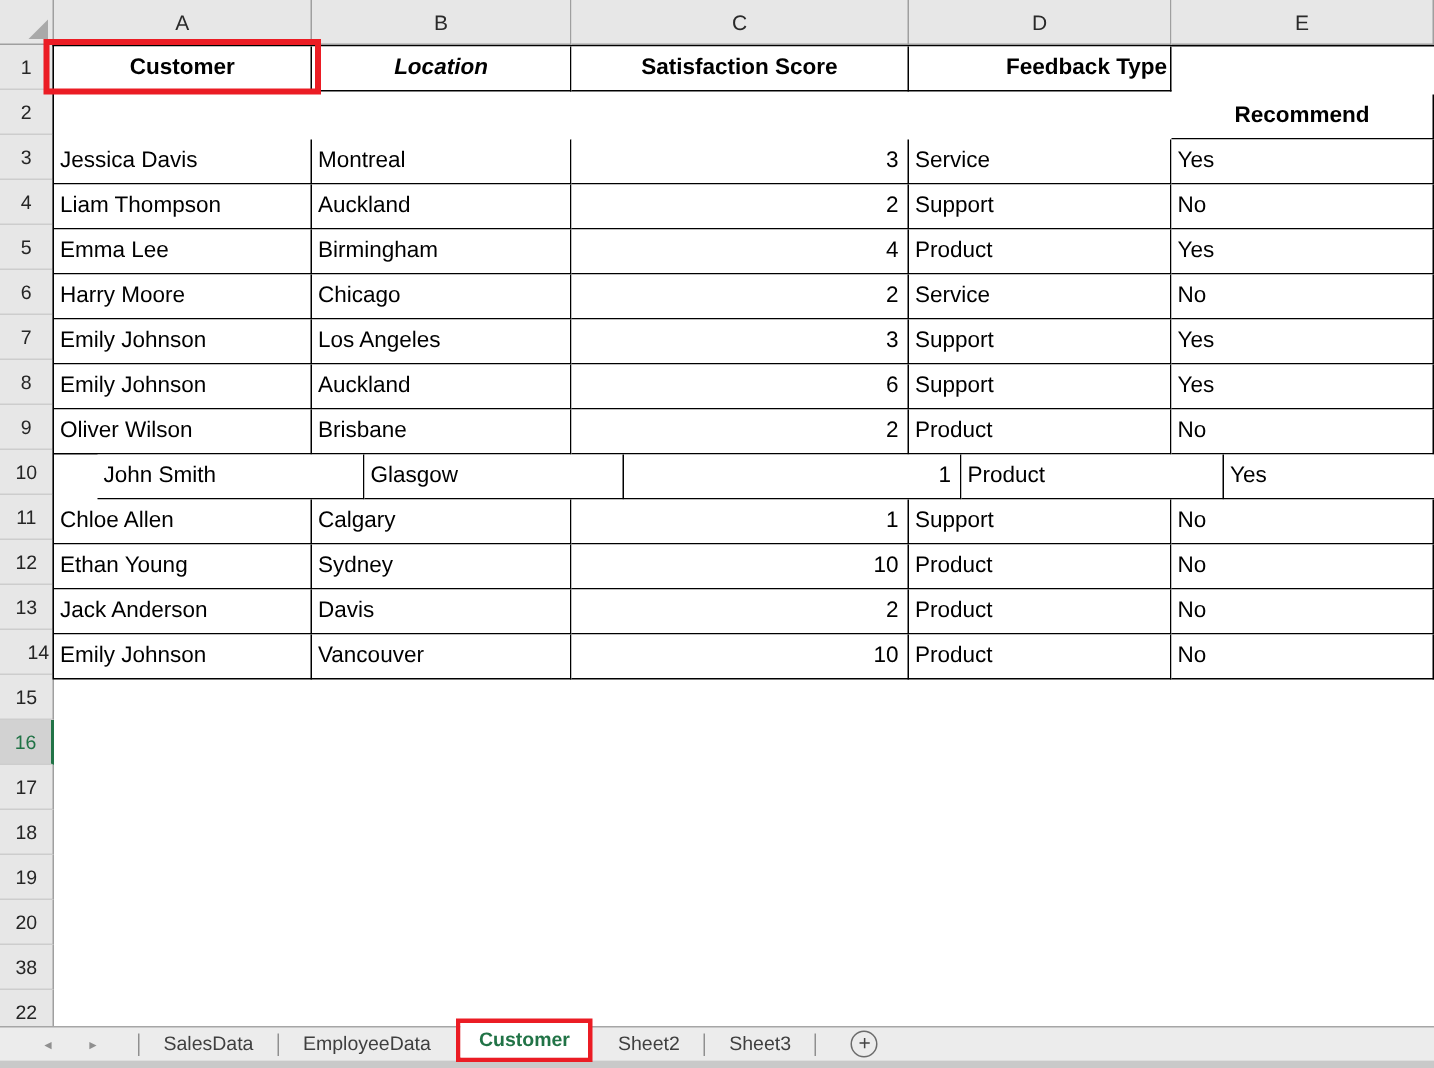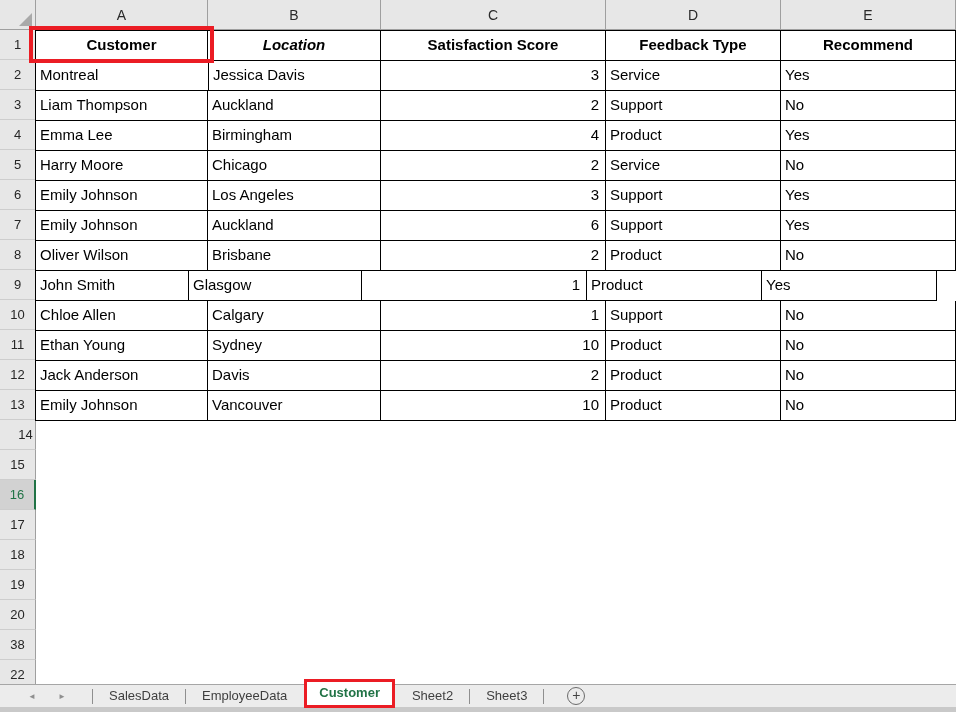--- a/index.html
+++ b/index.html
@@ -95,26 +95,26 @@
       <div class="row-h" style="height: 30px;">38</div>
       <div class="row-h" style="height: 30px;">22</div>
     </div>
 
   <div class="canvas">
     <div class="data-table" id="dataTable">
         <div class="tr">
           <div class="td th" style="width: 172px;">Customer</div>
           <div class="td th" style="width: 173px; font-style: italic;">Location</div>
           <div class="td th" style="width: 225px;">Satisfaction Score</div>
-          <div class="td th" style="width: 175px;">Feedback Type</div>
-          <div class="td th" style="width: 175px;">Recommend</div>
-        </div>
-        <div class="tr">
+          <div class="td th" style="width: 175px; text-align: right;">Feedback Type</div>
+          <div class="td th" style="width: 175px; margin-top: 32px;">Recommend</div>
+        </div>
+        <div class="tr">
+          <div class="td" style="width: 172px;">Jessica Davis</div>
           <div class="td" style="width: 173px;">Montreal</div>
-          <div class="td" style="width: 172px;">Jessica Davis</div>
           <div class="td num" style="width: 225px;">3</div>
           <div class="td" style="width: 175px;">Service</div>
           <div class="td" style="width: 175px;">Yes</div>
         </div>
         <div class="tr">
           <div class="td" style="width: 172px;">Liam Thompson</div>
           <div class="td" style="width: 173px;">Auckland</div>
           <div class="td num" style="width: 225px;">2</div>
           <div class="td" style="width: 175px;">Support</div>
           <div class="td" style="width: 175px;">No</div>
@@ -148,21 +148,21 @@
           <div class="td" style="width: 175px;">Yes</div>
         </div>
         <div class="tr">
           <div class="td" style="width: 172px;">Oliver Wilson</div>
           <div class="td" style="width: 173px;">Brisbane</div>
           <div class="td num" style="width: 225px;">2</div>
           <div class="td" style="width: 175px;">Product</div>
           <div class="td" style="width: 175px;">No</div>
         </div>
         <div class="tr">
-          <div class="td" style="width: 153px;">John Smith</div>
+          <div class="td" style="width: 178px; margin-left: 29px;">John Smith</div>
           <div class="td" style="width: 173px;">Glasgow</div>
           <div class="td num" style="width: 225px;">1</div>
           <div class="td" style="width: 175px;">Product</div>
           <div class="td" style="width: 175px;">Yes</div>
         </div>
         <div class="tr">
           <div class="td" style="width: 172px;">Chloe Allen</div>
           <div class="td" style="width: 173px;">Calgary</div>
           <div class="td num" style="width: 225px;">1</div>
           <div class="td" style="width: 175px;">Support</div>

